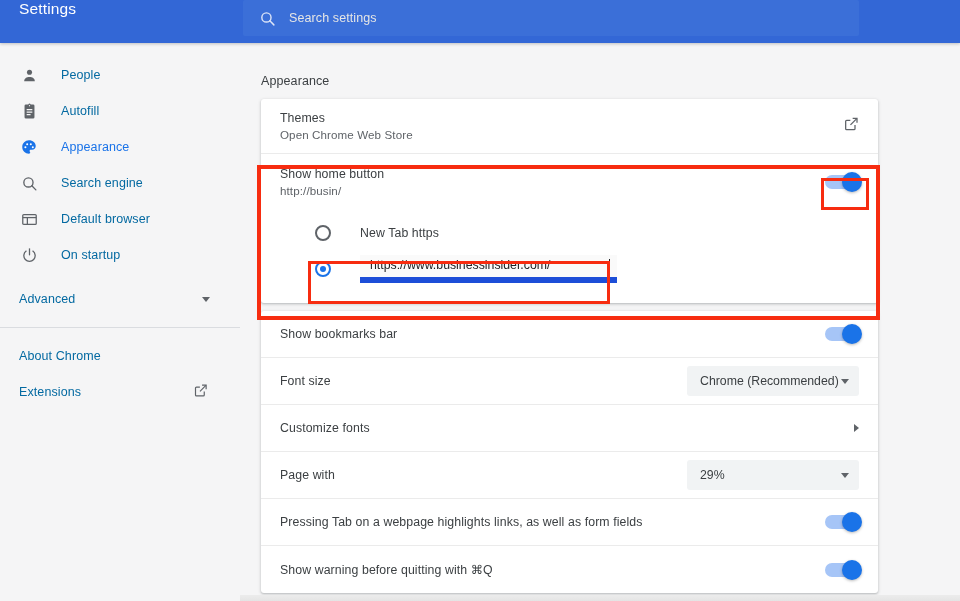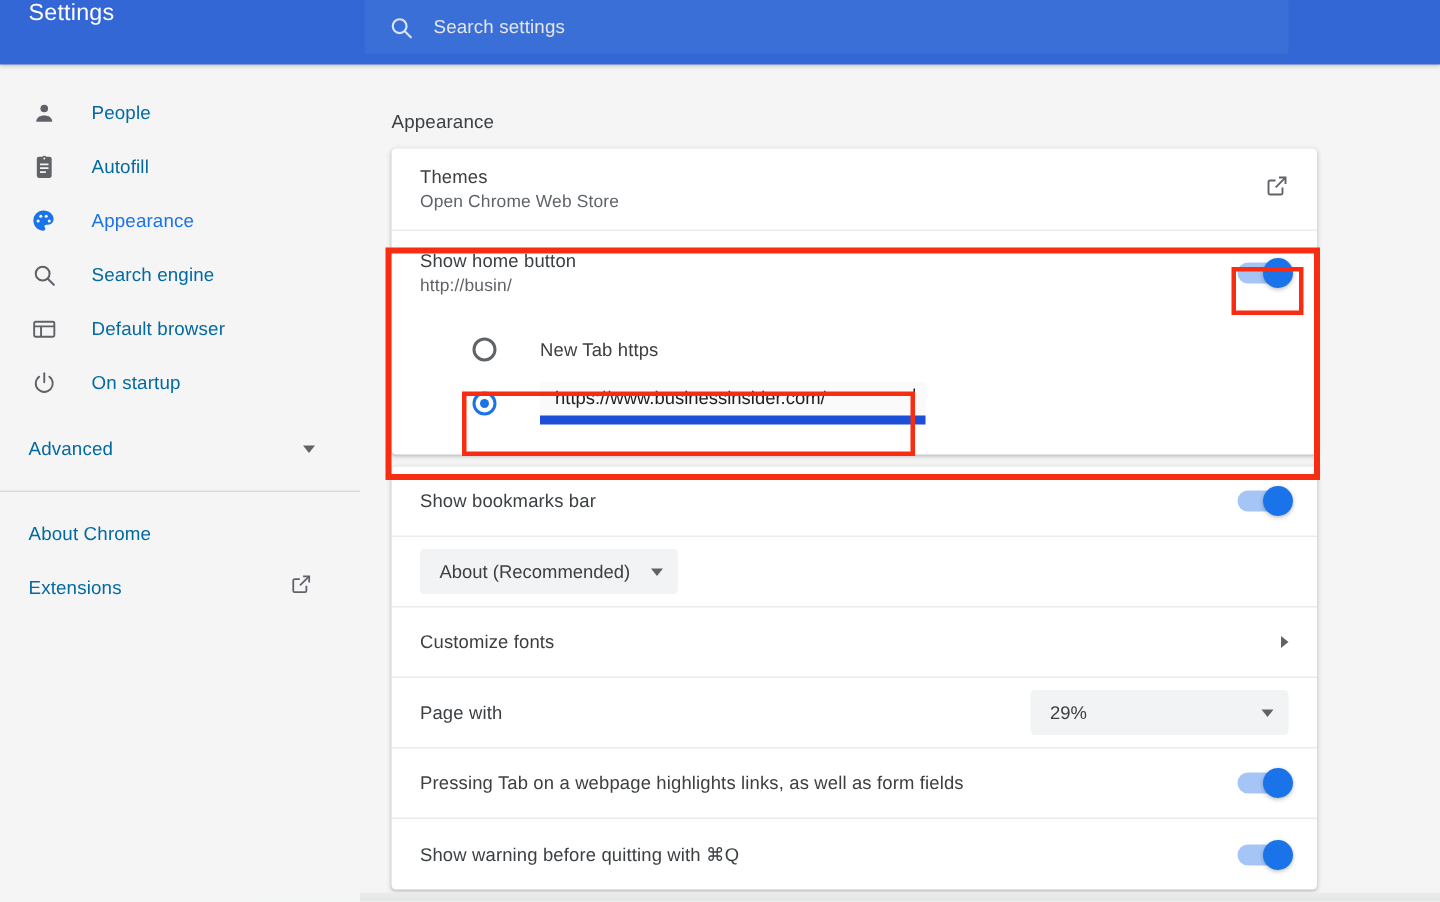--- a/index.html
+++ b/index.html
@@ -387,22 +387,23 @@
   </div>
 
   <div class="card" style="margin-top:8px;">
 
     <div class="row">
       <div class="row-title row-text">Show bookmarks bar</div>
       <span class="toggle"></span>
     </div>
 
     <div class="row">
+      <div class="row-title row-text">Font size</div>
       <span class="dropdown">
-        <span class="dropdown-label">About (Recommended)</span>
+        <span class="dropdown-label">Chrome (Recommended)</span>
         <span class="chevron-down"></span>
       </span>
     </div>
 
     <div class="row">
       <div class="row-title row-text">Customize fonts</div>
       <span class="arrow-right"></span>
     </div>
 
     <div class="row">

